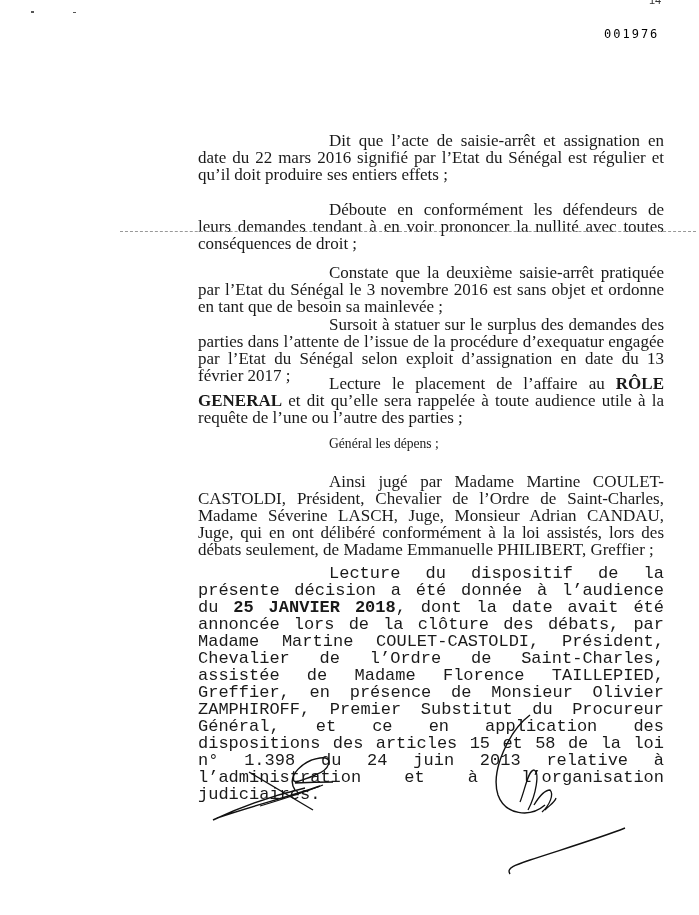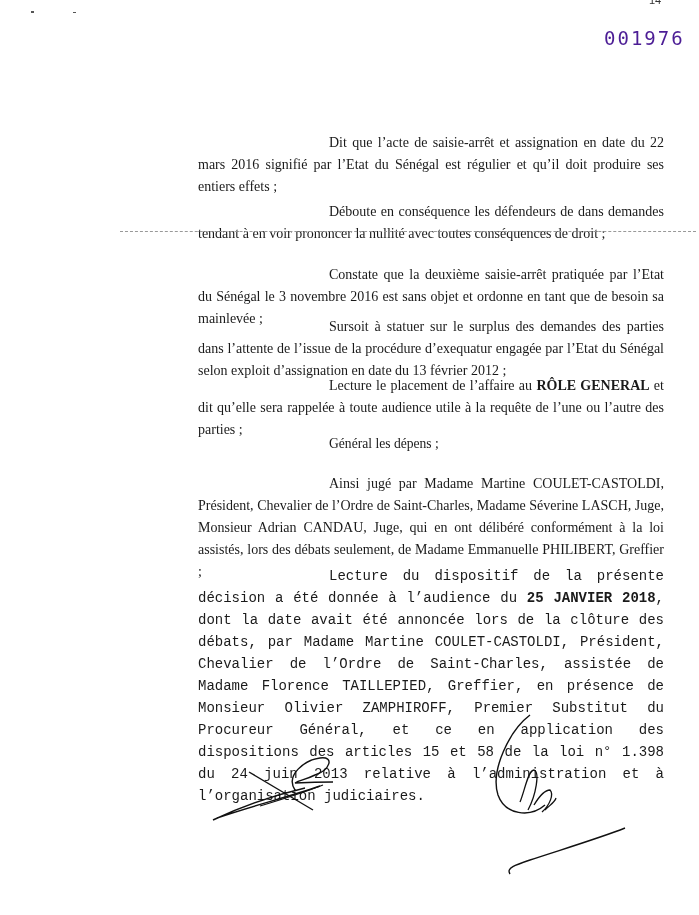--- a/index.html
+++ b/index.html
@@ -1,53 +1,53 @@
 <!DOCTYPE html>
 <html><head>
   <meta charset="utf-8">
   <style>
     html, body { margin: 0; padding: 0; background: #ffffff; }
     body { width: 699px; height: 915px; position: relative; overflow: hidden;
            font-family: "Liberation Serif", "DejaVu Serif", serif; color: #1a1a1a; }
     .page-num { position: absolute; left: 649px; top: -6px; font-size: 11px; font-family: "Liberation Sans", sans-serif; color: #333; }
     .stamp { position: absolute; left: 604px; top: 27px; font-family: "DejaVu Sans Mono", "Liberation Mono", monospace;
-             font-size: 19px; letter-spacing: 2px; color: #4c1d95; }
+             font-size: 12px; letter-spacing: 2px; color: #000000; }
     .speck { position: absolute; width: 3px; height: 2px; background: #555; }
     .para { position: absolute; left: 198px; width: 466px; }
-    .para p { margin: 0; text-indent: 131px; text-align: justify; font-size: 14px; line-height: 22px;
+    .para p { margin: 0; text-indent: 131px; text-align: justify; font-size: 17px; line-height: 17px;
               text-align-last: left; }
     .centered-line { position: absolute; left: 329px; font-size: 13.6px; }
     .dotted { position: absolute; left: 120px; top: 231px; width: 576px; border-top: 1px dashed #999; }
     b { font-weight: bold; }
     .sig { position: absolute; }
   </style>
 </head>
 <body>
 
 <div class="speck" style="left:31px;top:11px;"></div>
 <div class="speck" style="left:73px;top:12px;width:3px;height:1px;"></div>
 
 <div class="page-num">14</div>
 <div class="stamp">001976</div>
 
 <div class="para" style="top:132px;">
   <p>Dit que l’acte de saisie-arrêt et assignation en date du 22 mars 2016 signifié par l’Etat du Sénégal est régulier et qu’il doit produire ses entiers effets ;</p>
 </div>
 
 <div class="para" style="top:201px;">
-  <p>Déboute en conséquence les défendeurs de dans demandes tendant à en voir prononcer la nullité avec toutes conséquences de droit ;</p>
+  <p>Déboute en conformément les défendeurs de leurs demandes tendant à en voir prononcer la nullité avec toutes conséquences de droit ;</p>
 </div>
 <div class="dotted"></div>
 
 <div class="para" style="top:239px;margin-top:25px;">
   <p>Constate que la deuxième saisie-arrêt pratiquée par l’Etat du Sénégal le 3 novembre 2016 est sans objet et ordonne en tant que de besoin sa mainlevée ;</p>
 </div>
 
 <div class="para" style="top:316px;">
-  <p>Sursoit à statuer sur le surplus des demandes des parties dans l’attente de l’issue de la procédure d’exequatur engagée par l’Etat du Sénégal selon exploit d’assignation en date du 13 février 2012 ;</p>
+  <p>Sursoit à statuer sur le surplus des demandes des parties dans l’attente de l’issue de la procédure d’exequatur engagée par l’Etat du Sénégal selon exploit d’assignation en date du 13 février 2017 ;</p>
 </div>
 
 <div class="para" style="top:375px;">
   <p><span>Lecture le placement de l’affaire au </span><b>RÔLE GENERAL</b><span> et dit qu’elle sera rappelée à toute audience utile à la requête de l’une ou l’autre des parties ;</span></p>
 </div>
 
 <div class="centered-line" style="top:436px;">Général les dépens ;</div>
 
 <div class="para" style="top:473px;">
   <p>Ainsi jugé par Madame Martine COULET-CASTOLDI, Président, Chevalier de l’Ordre de Saint-Charles, Madame Séverine LASCH, Juge, Monsieur Adrian CANDAU, Juge, qui en ont délibéré conformément à la loi assistés, lors des débats seulement, de Madame Emmanuelle PHILIBERT, Greffier ;</p>

